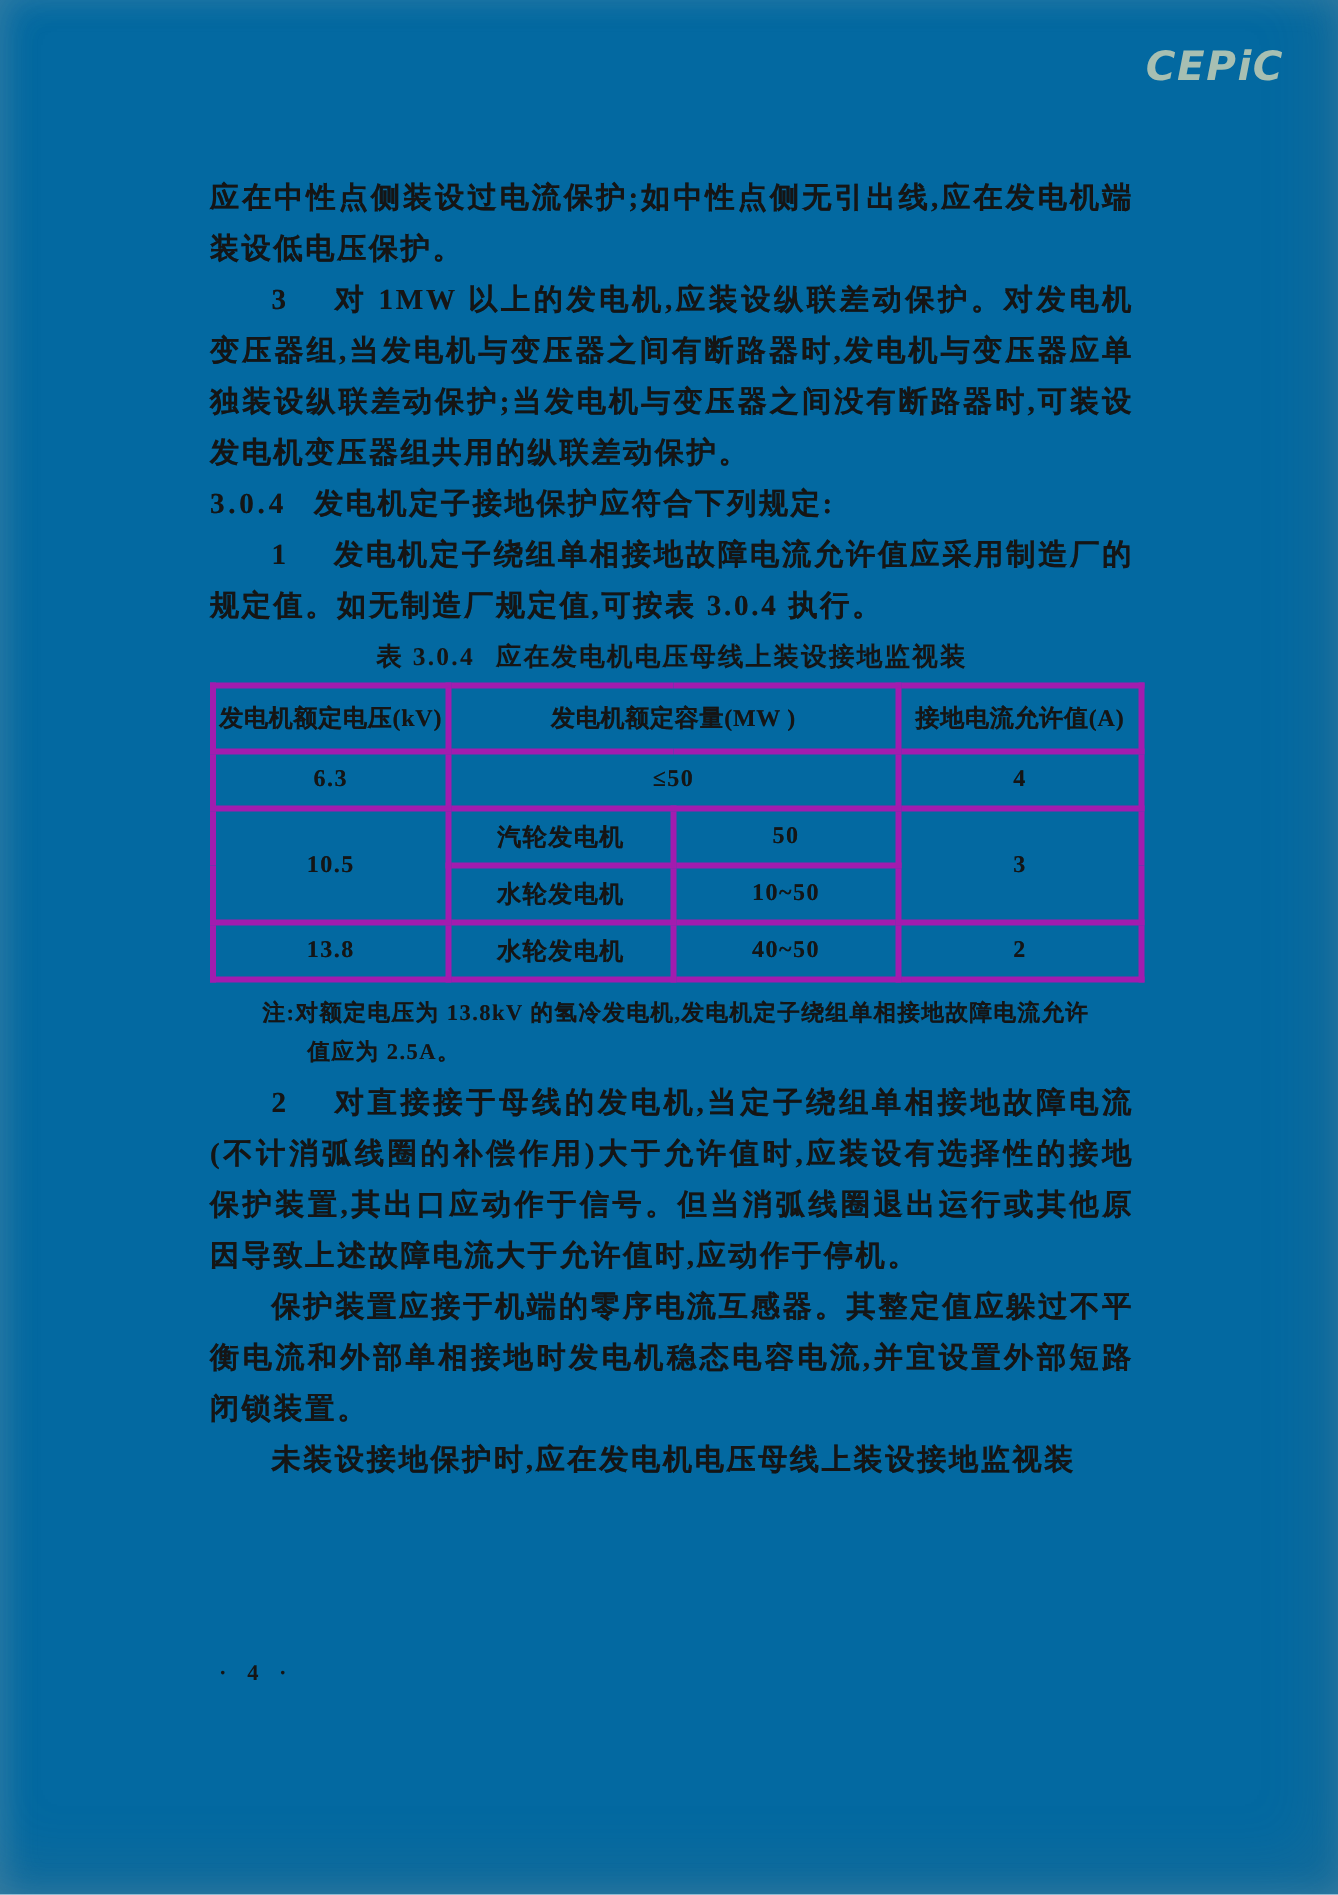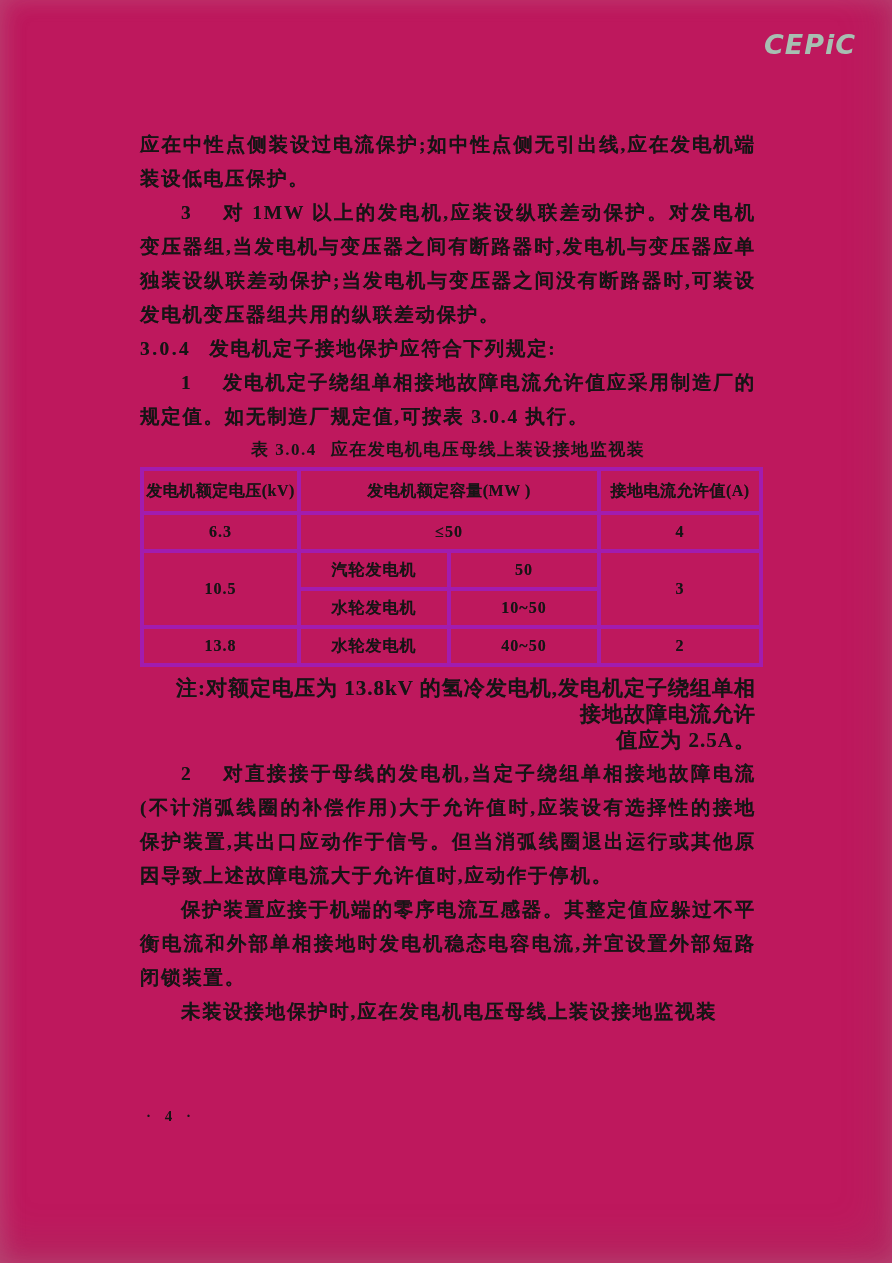--- a/index.html
+++ b/index.html
@@ -1,20 +1,20 @@
 <!DOCTYPE html>
 <html><head>
   <meta charset="utf-8">
   <style>
     html, body { margin: 0; padding: 0; background: #ffffff; }
     .page {
       position: relative;
       width: 892px;
       height: 1263px;
-      background: #be185d;
+      background: #0369a1;
       overflow: hidden;
       font-family: "Liberation Serif", "DejaVu Serif", serif;
       color: #151515;
     }
     .scan-shade {
       position: absolute;
       inset: 0;
       pointer-events: none;
       box-shadow: inset -12px -20px 42px rgba(125,125,120,0.16),
                   inset 4px 0 22px rgba(205,205,200,0.20);
@@ -26,21 +26,21 @@
       font-family: "DejaVu Sans", sans-serif;
       font-style: italic;
       font-weight: 700;
       font-size: 27px;
       letter-spacing: 1px;
       color: #a7bfb2;
     }
     .content {
       position: absolute;
       left: 140px;
-      top: 128px;
+      top: 116px;
       width: 616px;
     }
     .bodyline {
       margin: 0;
       font-size: 19.4px;
       line-height: 34px;
       letter-spacing: 1.8px;
       text-align: justify;
       font-weight: 600;
       text-shadow: 0 0 0.4px rgba(0,0,0,0.45);
@@ -70,26 +70,25 @@
       padding: 0;
       text-shadow: 0 0 0.4px rgba(0,0,0,0.45);
     }
     .t th { font-size: 16px; font-weight: 700; letter-spacing: 0.5px; height: 40px; }
     .t td { font-size: 16px; font-weight: 600; letter-spacing: 1px; height: 34px; }
     .gen-type { font-weight: 700; }
     .note {
       margin: 8px 0 0 35px;
       padding-left: 30px;
       text-indent: -30px;
-      font-size: 21px;
+      font-size: 15px;
       line-height: 26px;
       letter-spacing: 1px;
       font-weight: 600;
       text-shadow: 0 0 0.3px rgba(0,0,0,0.4);
-      text-align: right;
     }
     .after-note { margin-top: 4px; }
     .pagenum {
       position: absolute;
       left: 146px;
       top: 1108px;
       font-size: 15px;
       letter-spacing: 4px;
       word-spacing: 2px;
       font-weight: 600;

